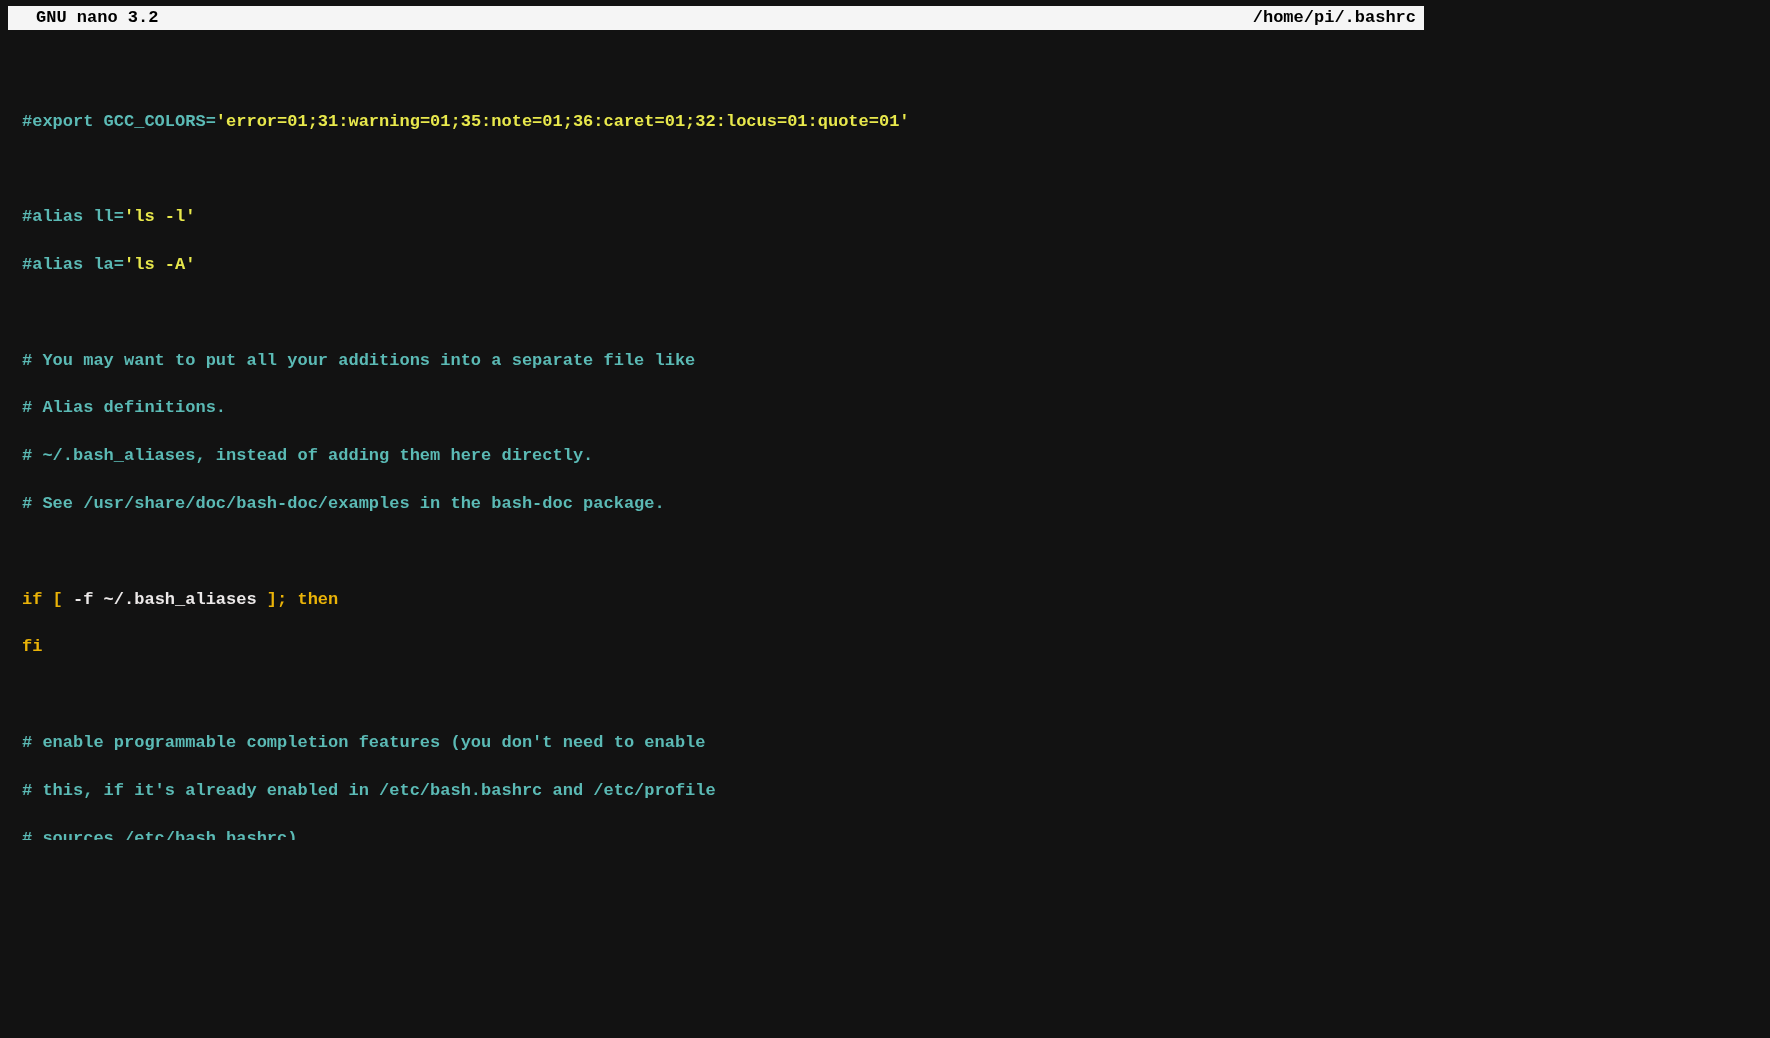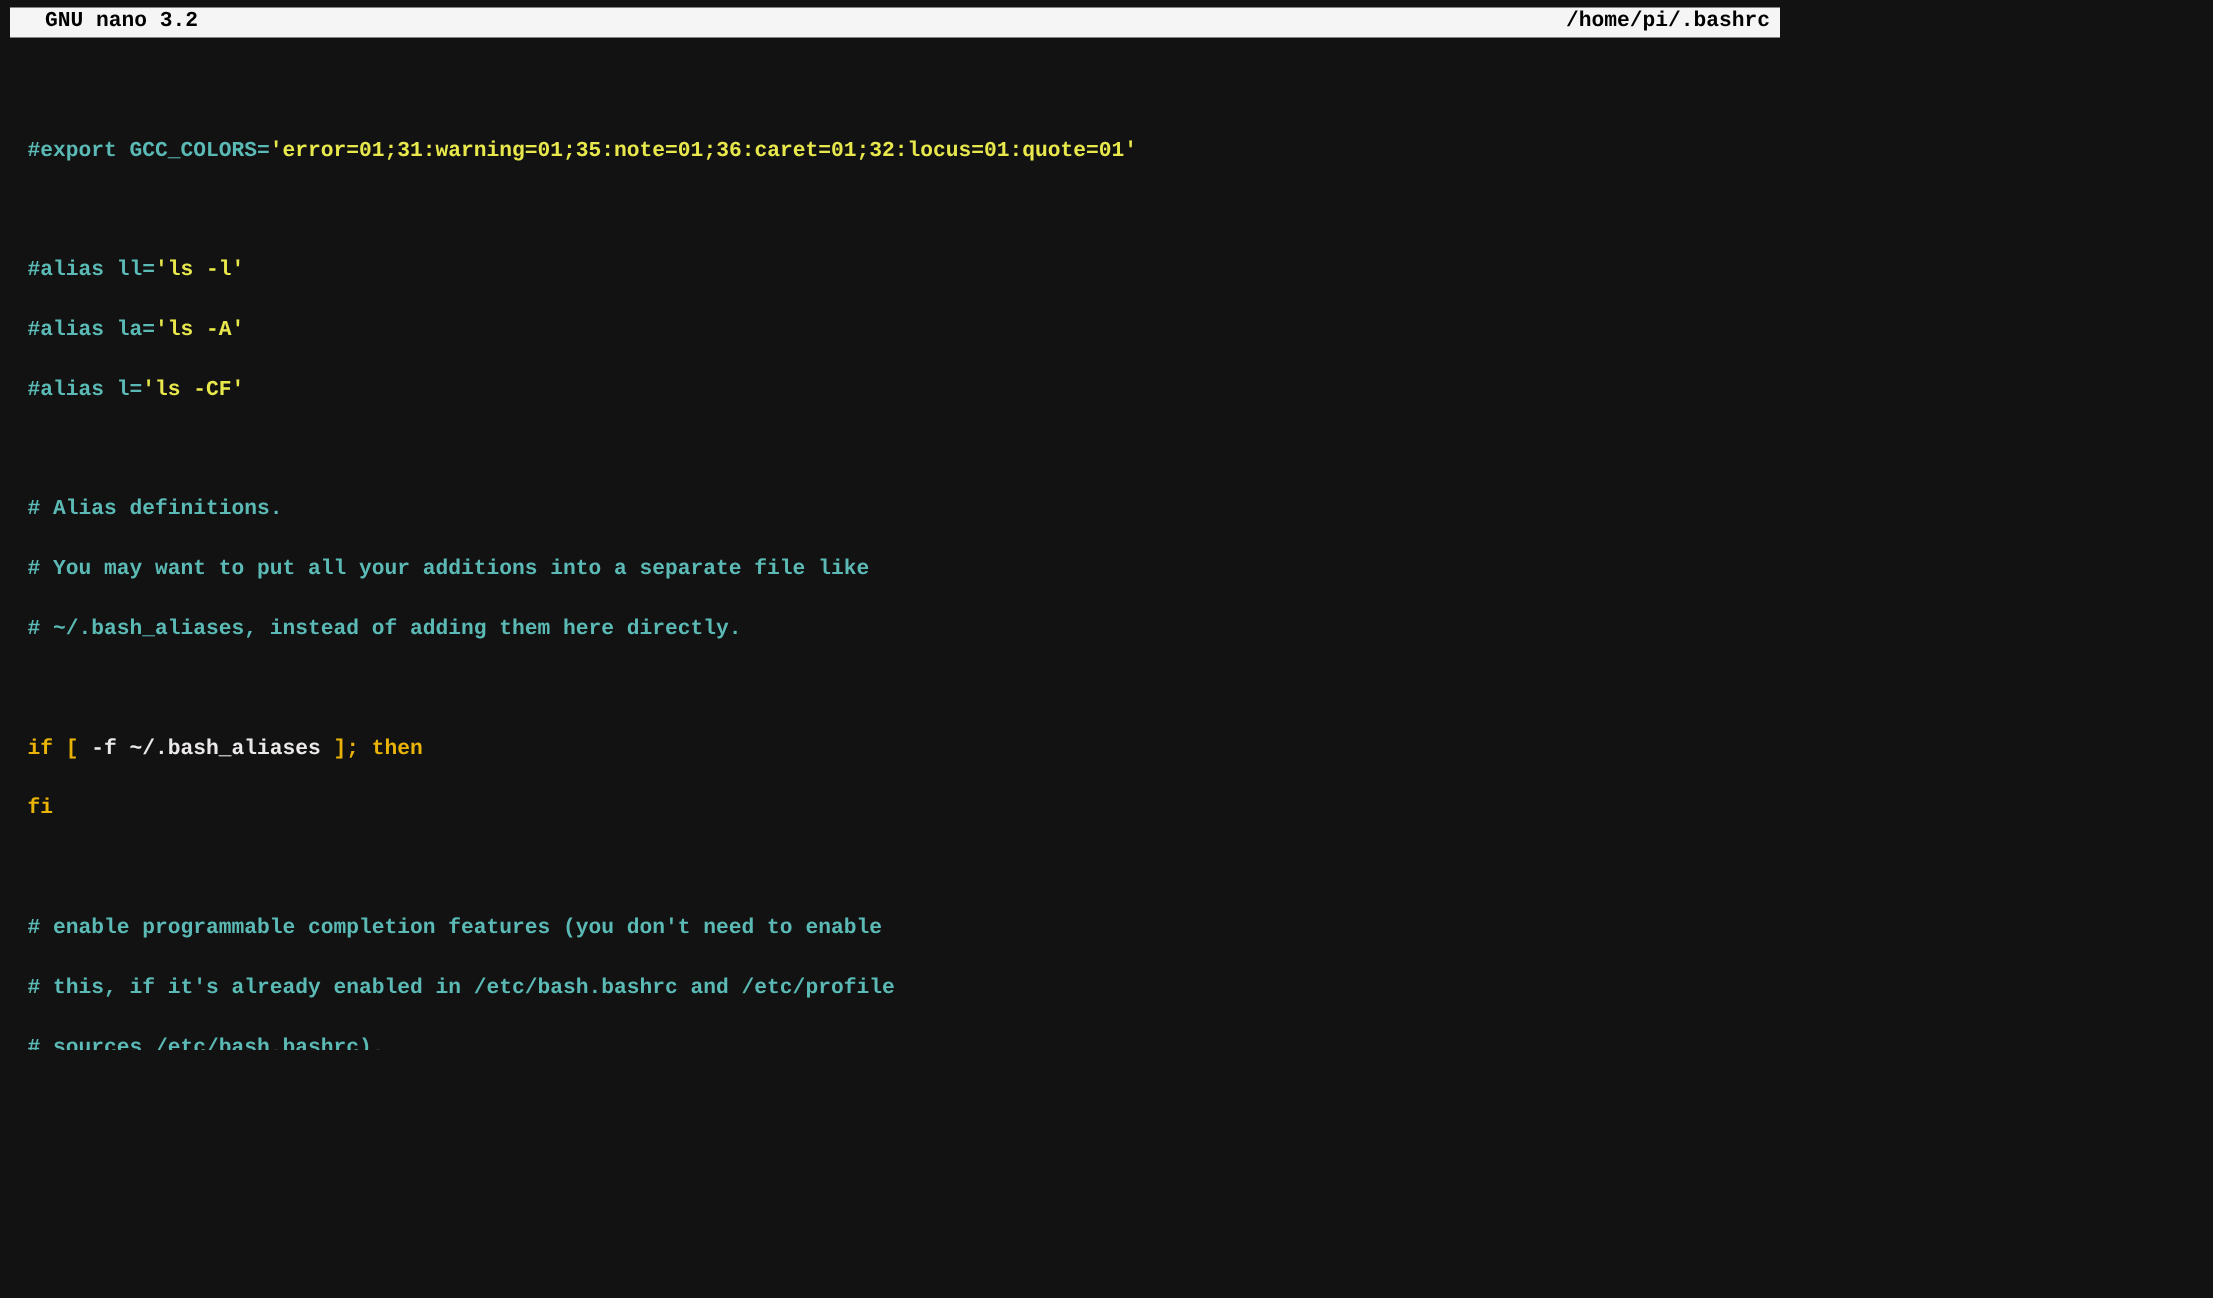--- a/index.html
+++ b/index.html
@@ -57,25 +57,25 @@
   <span class="header-left">GNU nano 3.2</span>
   <span class="header-right">/home/pi/.bashrc</span>
 </div>
 
 <div class="editor-content">
 <div class="line">&nbsp;</div>
 <div class="line"><span class="comment">#export GCC_COLORS=</span><span class="string">'error=01;31:warning=01;35:note=01;36:caret=01;32:locus=01:quote=01'</span></div>
 <div class="line">&nbsp;</div>
 <div class="line"><span class="comment">#alias ll=</span><span class="string">'ls -l'</span></div>
 <div class="line"><span class="comment">#alias la=</span><span class="string">'ls -A'</span></div>
-<div class="line"><span class="comment">#alias l=</span><span class="string">'ls -CF'</span></div>
 <div class="line">&nbsp;</div>
+<div class="line"><span class="comment"># You may want to put all your additions into a separate file like</span></div>
 <div class="line"><span class="comment"># Alias definitions.</span></div>
-<div class="line"><span class="comment"># You may want to put all your additions into a separate file like</span></div>
 <div class="line"><span class="comment"># ~/.bash_aliases, instead of adding them here directly.</span></div>
+<div class="line"><span class="comment"># See /usr/share/doc/bash-doc/examples in the bash-doc package.</span></div>
 <div class="line">&nbsp;</div>
 <div class="line"><span class="keyword">if [ </span><span class="plain">-f ~/.bash_aliases</span><span class="keyword"> ]; then</span></div>
 <div class="line"><span class="keyword">fi</span></div>
 <div class="line">&nbsp;</div>
 <div class="line"><span class="comment"># enable programmable completion features (you don't need to enable</span></div>
 <div class="line"><span class="comment"># this, if it's already enabled in /etc/bash.bashrc and /etc/profile</span></div>
 <div class="line"><span class="comment"># sources /etc/bash.bashrc).</span></div>
 <div class="line"><span class="keyword">if</span><span class="plain"> ! shopt -oq posix</span><span class="keyword">; then</span></div>
 
 

